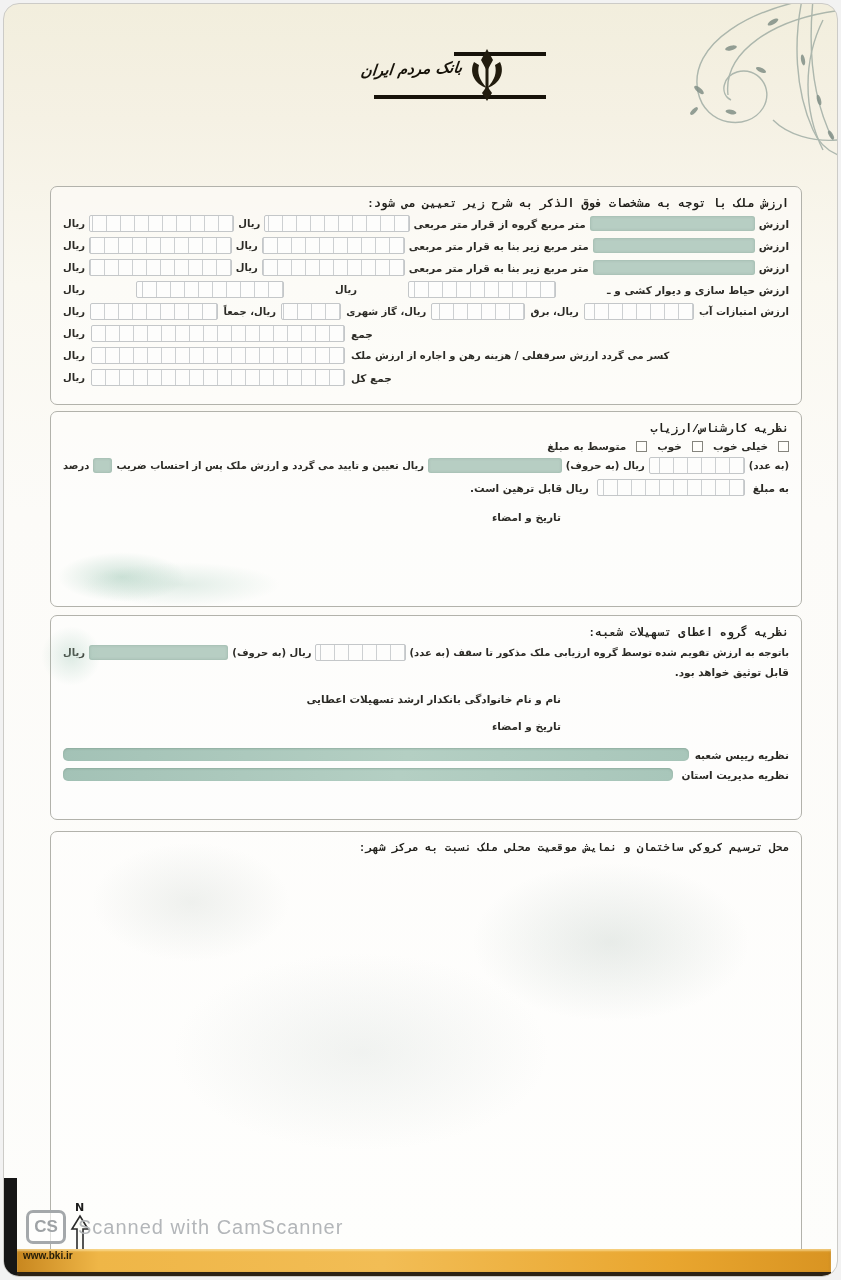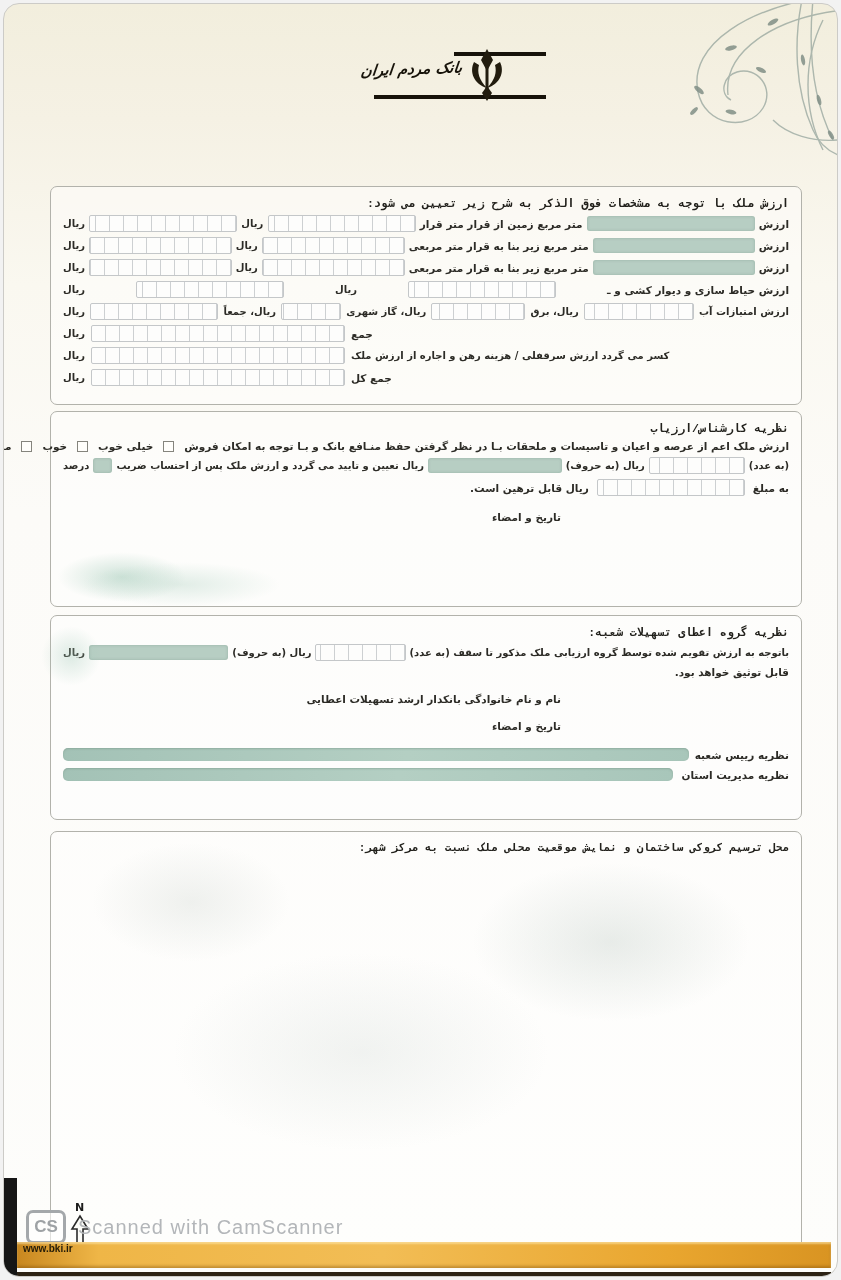--- a/index.html
+++ b/index.html
@@ -52,21 +52,21 @@
   
   .black-strip{position:absolute;left:0;bottom:0;width:13px;height:98px;background:#161616;}
   .cam-row{position:absolute;left:22px;bottom:32px;display:flex;align-items:center;gap:12px;direction:ltr;}
   .cs-badge{
     width:34px;height:28px;border:3px solid #a4a8ab;border-radius:7px;background:rgba(255,255,255,.6);
     display:flex;align-items:center;justify-content:center;
     font-family:"Liberation Sans",sans-serif;font-weight:bold;font-size:17px;color:#9ea2a5;
   }
   .cam-text{font-family:"Liberation Sans",sans-serif;font-size:20px;color:#b3b6b9;letter-spacing:1px;}
   .orange-bar{
-    position:absolute;left:13px;right:6px;bottom:8px;height:26px;
+    position:absolute;left:13px;right:6px;bottom:1px;height:26px;
     background:linear-gradient(90deg,#c8871f 0%,#efb647 10%,#f2bd55 45%,#e9a62f 80%,#d99422 100%);
     box-shadow:inset 0 2px 2px rgba(255,235,180,.6), inset 0 -2px 3px rgba(120,75,10,.4);
   }
   .orange-bar .url{font-family:"Liberation Sans",sans-serif;font-size:10px;font-weight:bold;color:#241c08;padding:1px 6px;direction:ltr;}
   .dark-base{position:absolute;left:13px;right:6px;bottom:0;height:4px;background:#2c2214;}
 </style>
 </head>
 <body>
 
 <div class="frame">
@@ -107,21 +107,21 @@
       </g>
     </svg>
   </div>
 
   <div class="sec" style="top:182px;height:219px;">
     <div class="sec-title">ارزش ملک با توجه به مشخصات فوق الذکر به شرح زیر تعیین می شود:</div>
 
     <div class="row spread">
       <span class="lbl">ارزش</span>
       <span class="gfield" style="width:168px;"></span>
-      <span class="lbl">متر مربع زمین از قرار متر قرار</span>
+      <span class="lbl">متر مربع گروه از قرار متر مربعی</span>
       <span class="comb" style="width:146px;"></span>
       <span class="rial">ریال</span>
       <span class="comb" style="width:146px;"></span>
       <span class="rial">ریال</span>
     </div>
 
     <div class="row spread">
       <span class="lbl">ارزش</span>
       <span class="gfield" style="width:168px;"></span>
       <span class="lbl">متر مربع زیر بنا به قرار متر مربعی</span>
@@ -177,21 +177,20 @@
       <span class="lbl">جمع کل</span>
       <span class="comb" style="width:252px;"></span>
       <span class="rial">ریال</span>
     </div>
   </div>
 
   <div class="sec" style="top:407px;height:196px;">
     <div class="sec-title">نظریه کارشناس/ارزیاب</div>
 
     <div class="row" style="gap:10px;">
-      <span class="lbl" style="font-weight:bold;">ارزش ملک اعم از عرصه و اعیان و تاسیسات و ملحقات بـا در نظر گرفتن حفظ منـافع بانک و بـا توجه به امکان فروش</span>
       <span class="checkbox"></span>
       <span class="cb-label">خیلی خوب</span>
       <span class="checkbox"></span>
       <span class="cb-label">خوب</span>
       <span class="checkbox"></span>
       <span class="cb-label">متوسط به مبلغ</span>
     </div>
 
     <div class="row spread" style="font-size:10px;">
       <span class="lbl">(به عدد)</span>

